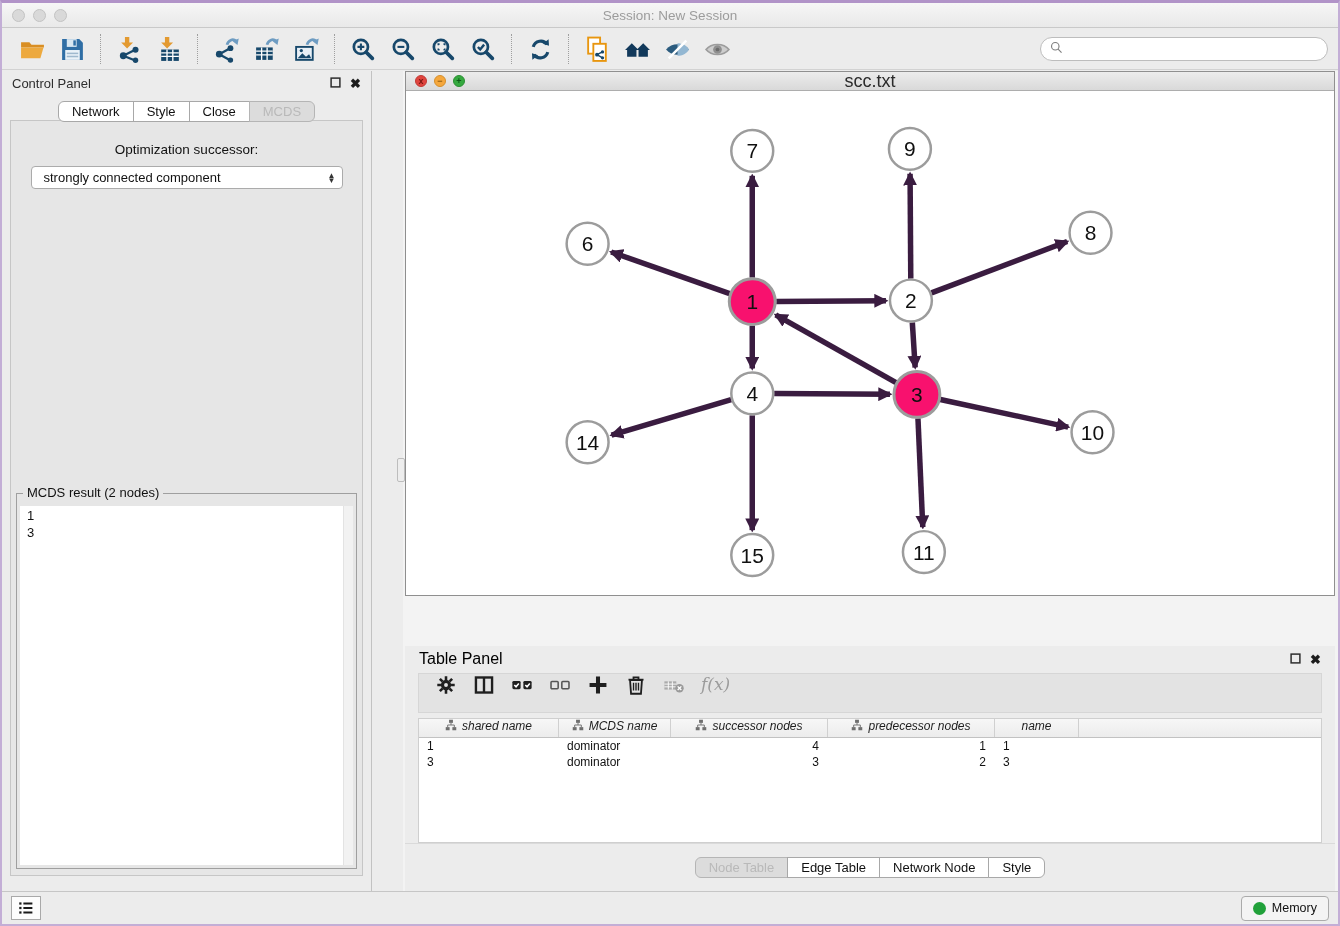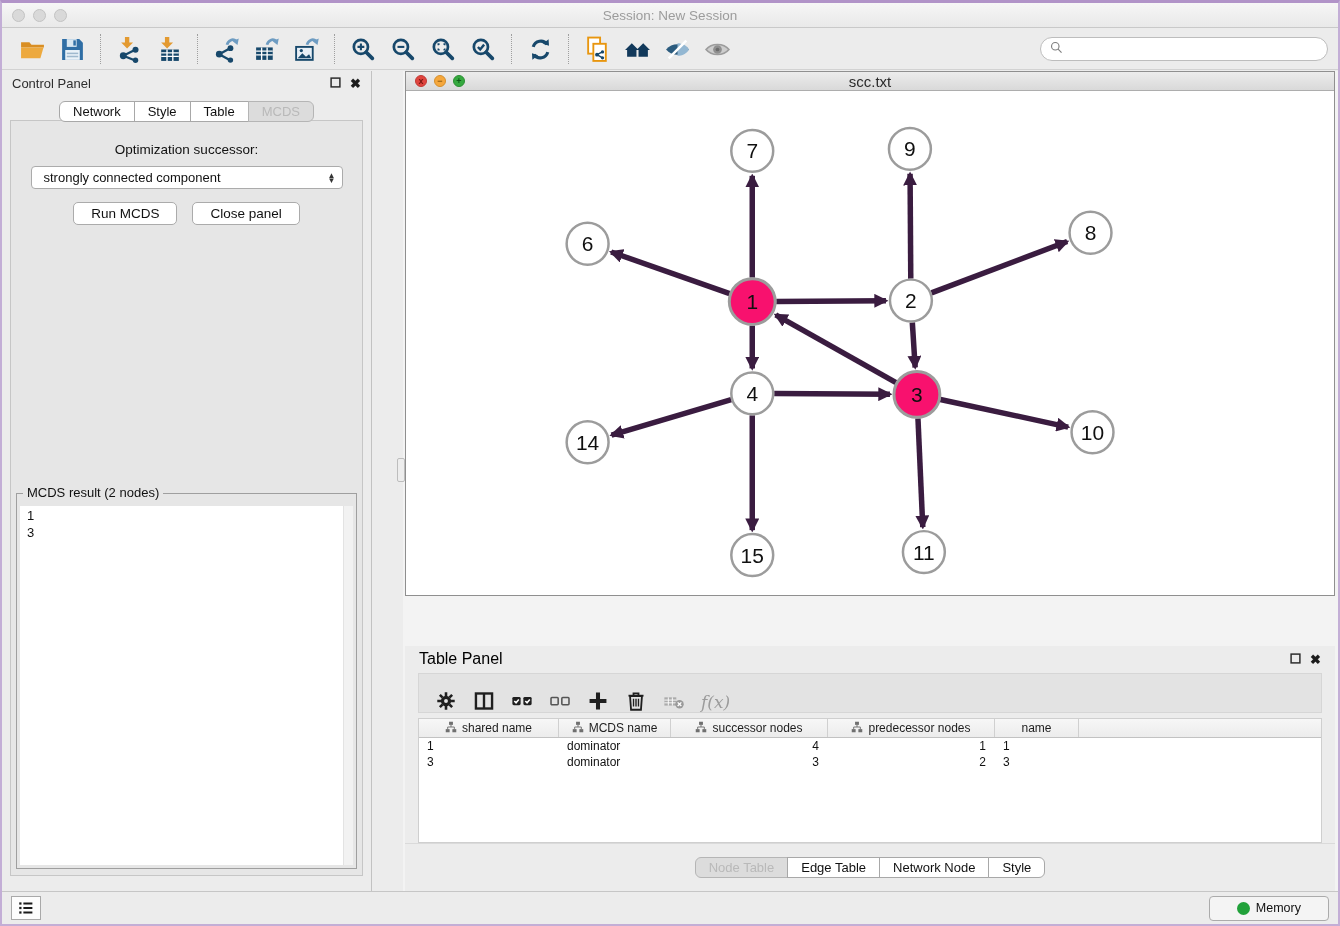--- a/index.html
+++ b/index.html
@@ -57,61 +57,61 @@
     font-size:13px; line-height:16.5px; padding:2px 0 0 7px; white-space:pre; color:#111; }
   .result-text::after { content:""; position:absolute; right:0; top:0; bottom:0; width:9px;
     background:#f2f2f2; border-left:1px solid #e3e3e3; }
 
   
   .right-region { position:absolute; left:401px; right:0; top:68px; bottom:33px; background:#f3f3f3; }
   .net-window { position:absolute; left:2px; right:3px; top:0; height:525px;
     border:1px solid #8f8f8f; background:#fff; }
   .net-titlebar { height:19px; background:linear-gradient(#ececec,#d9d9d9);
     border-bottom:1px solid #adadad; position:relative; display:flex; align-items:center; }
-  .net-title { position:absolute; left:0; right:0; text-align:center; font-size:15px; color:#2b2b2b; }
+  .net-title { position:absolute; left:0; right:0; text-align:center; font-size:18px; color:#2b2b2b; }
   .net-lights { display:flex; gap:7px; margin-left:9px; z-index:2; }
   .nlight { width:12px; height:12px; border-radius:50%; display:flex; align-items:center; justify-content:center;
     font-size:9px; font-weight:bold; line-height:1; }
   .nlight.red { background:#e0443e; border:1px solid #c13a34; color:#771610; }
   .nlight.yellow { background:#f5a73c; border:1px solid #d58f2b; color:#8d5c11; }
   .nlight.green { background:#35a93f; border:1px solid #2b8f33; color:#0f5a17; }
   .net-canvas { position:absolute; left:0; right:0; top:20px; bottom:0; overflow:hidden; background:#fff; }
   .net-canvas svg { width:100%; height:100%; display:block; }
 
   .splitter-handle { position:absolute; left:395px; top:455px; width:8px; height:24px;
     background:#ededed; border:1px solid #bdbdbd; border-radius:2px; z-index:5; }
 
   
   .table-panel { position:absolute; left:2px; right:3px; top:527px; bottom:0; background:#ececec;margin-top:48px; }
   .tp-header { height:26px; display:flex; align-items:center; padding:0 14px; }
   .tp-toolbar { margin:1px 13px 0; height:40px; background:#e3e3e3; border:1px solid #d6d6d6;
-    display:flex; align-items:flex-end; gap:16px; padding-left:16px; }
+    display:flex; align-items:flex-start; gap:16px; padding-left:16px; }
   .t-icon { width:22px; height:22px; display:flex; align-items:center; justify-content:center; }
   .t-icon svg { width:22px; height:22px; }
   .fx-label { font-family:"DejaVu Serif", serif; font-style:italic; font-size:17px; color:#9b9b9b; }
   .tp-table { position:absolute; left:13px; right:13px; top:72px; bottom:48px;
     background:#fff; border:1px solid #cfcfcf; overflow:hidden; }
   .tp-thead { display:flex; height:19px; background:linear-gradient(#f7f7f7,#ececec); border-bottom:1px solid #c2c2c2; }
-  .th { display:flex; align-items:center; justify-content:center; gap:5px;
-    border-right:1px solid #d0d0d0; font-size:12px; color:#1d1d1d; flex:none; }
+  .th { display:flex; align-items:flex-start; justify-content:center; gap:5px;
+    border-right:1px solid #d0d0d0; font-size:12px; color:#1d1d1d; flex:none;font-style:italic; }
   .th.filler { flex:1; border-right:none; }
   .tp-row { display:flex; height:16px; align-items:center; font-size:12px; color:#111; }
   .td { flex:none; overflow:hidden; white-space:nowrap; }
   .td.al { padding-left:8px; text-align:left; }
   .td.ar { padding-right:9px; text-align:right; }
   .tp-bottom { position:absolute; left:0; right:0; bottom:0; height:48px; background:#ececec;
     border-top:1px solid #dadada; display:flex; align-items:center; justify-content:center; }
 
   
   .statusbar { position:absolute; left:0; right:0; bottom:0; height:33px; background:#ececec;
     border-top:1px solid #c6c6c6; display:flex; align-items:center; padding:0 9px; }
   .sb-list-btn { width:30px; height:24px; background:#fdfdfd; border:1px solid #a9a9a9;
     display:flex; align-items:center; justify-content:center; }
   .memory-btn { margin-left:auto; height:25px; background:#f4f4f4; border:1px solid #ababab;
-    border-radius:4px; display:flex; align-items:center; gap:6px; padding:0 27px; font-size:12.5px; color:#111; }
+    border-radius:4px; display:flex; align-items:center; gap:6px; padding:0 11px; font-size:12.5px; color:#111; }
   .mem-dot { width:13px; height:13px; border-radius:50%; background:#21a13a; }
 </style>
 </head>
 <body>
 
 <div class="app">
 
   <div class="titlebar">
     <div class="titlebar-title">Session: New Session</div>
     <div class="lights">
@@ -281,35 +281,31 @@
       <span class="ph-icons">
         <span><svg viewBox="0 0 12 12" width="11" height="11">
               <rect x="1.2" y="1.2" width="9.6" height="9.6" fill="none" stroke="#2b2b2b" stroke-width="1.6"></rect>
             </svg></span>
         <span class="ph-close">✖</span>
       </span>
     </div>
     <div class="tabbar cp-tabs">
         <div class="tab">Network</div>
         <div class="tab">Style</div>
-        <div class="tab">Table</div>
+        <div class="tab">Close</div>
         <div class="tab selected">MCDS</div>
       </div>
     <div class="cp-box">
       <div class="opt-label">Optimization successor:</div>
       <div class="criterion">
         <span>strongly connected component</span>
         <span class="stepper">
             <span>▲</span>
             <span>▼</span>
           </span>
-      </div>
-      <div class="cp-buttons">
-        <div class="btn">Run MCDS</div>
-        <div class="btn">Close panel</div>
       </div>
       <div class="result-box">
         <div class="result-legend">MCDS result (2 nodes)</div>
         <div class="result-text">1
 3</div>
       </div>
     </div>
   </div>
 
   <div class="splitter-handle"></div>

